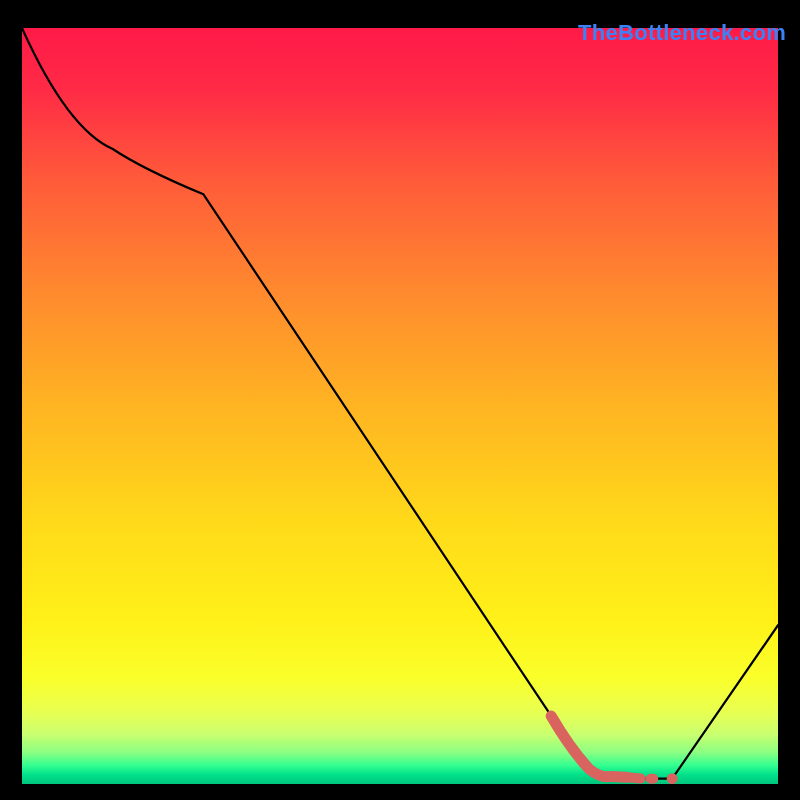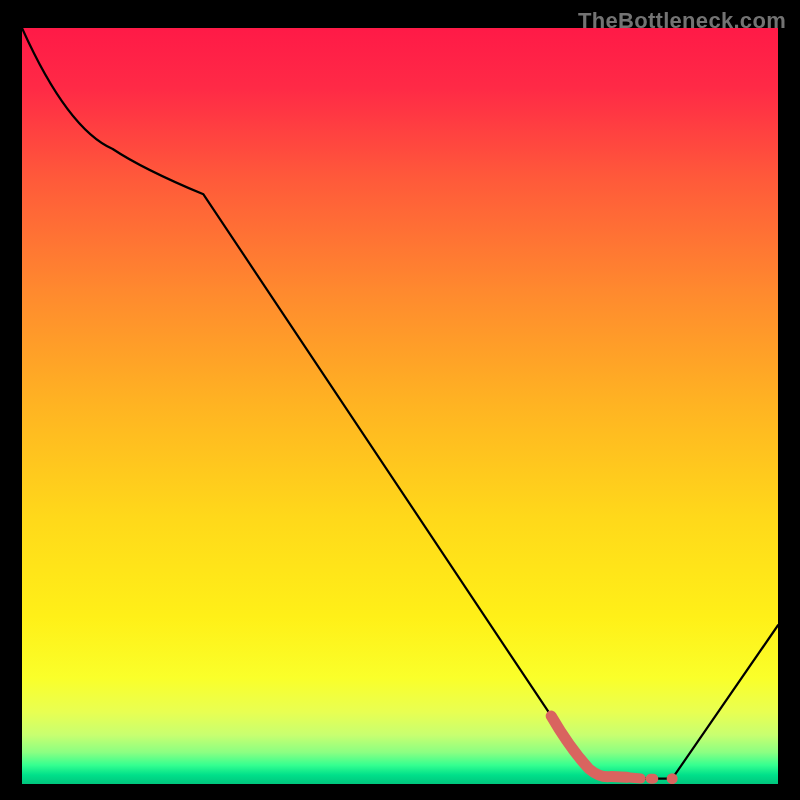--- a/index.html
+++ b/index.html
@@ -12,23 +12,23 @@
     font-family: Arial, Helvetica, sans-serif;
   }
   .frame {
     position: relative;
     width: 800px;
     height: 800px;
     background: #000;
   }
   .watermark {
     position: absolute;
-    top: 8px;
+    top: 20px;
     right: 14px;
-    color: #737373;
+    color: #3b82f6;
     font-size: 22px;
     font-weight: 600;
     letter-spacing: 0.3px;
     z-index: 5;
   }
   .plot {
     position: absolute;
     left: 22px;
     top: 28px;
     width: 756px;

